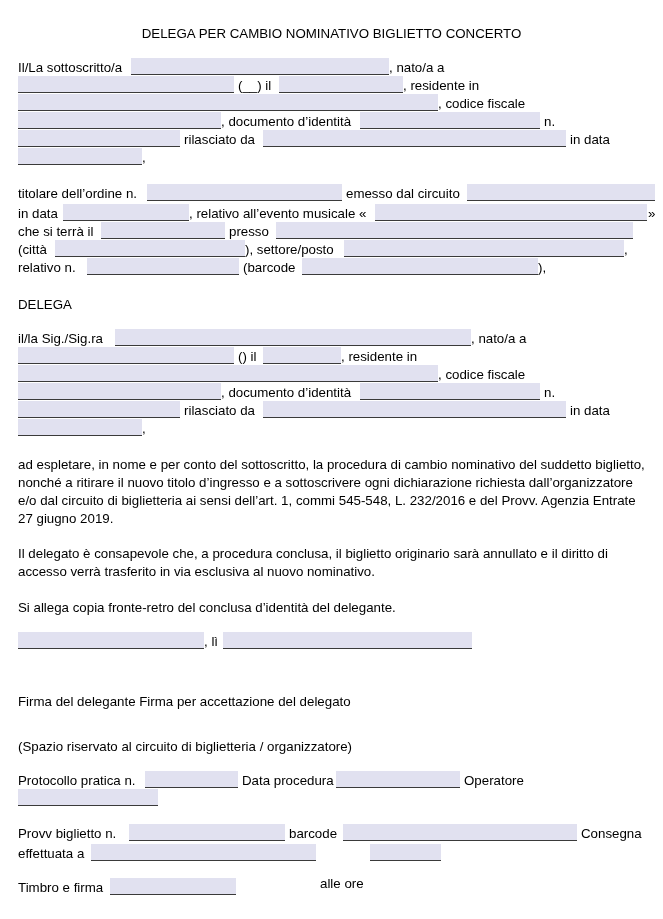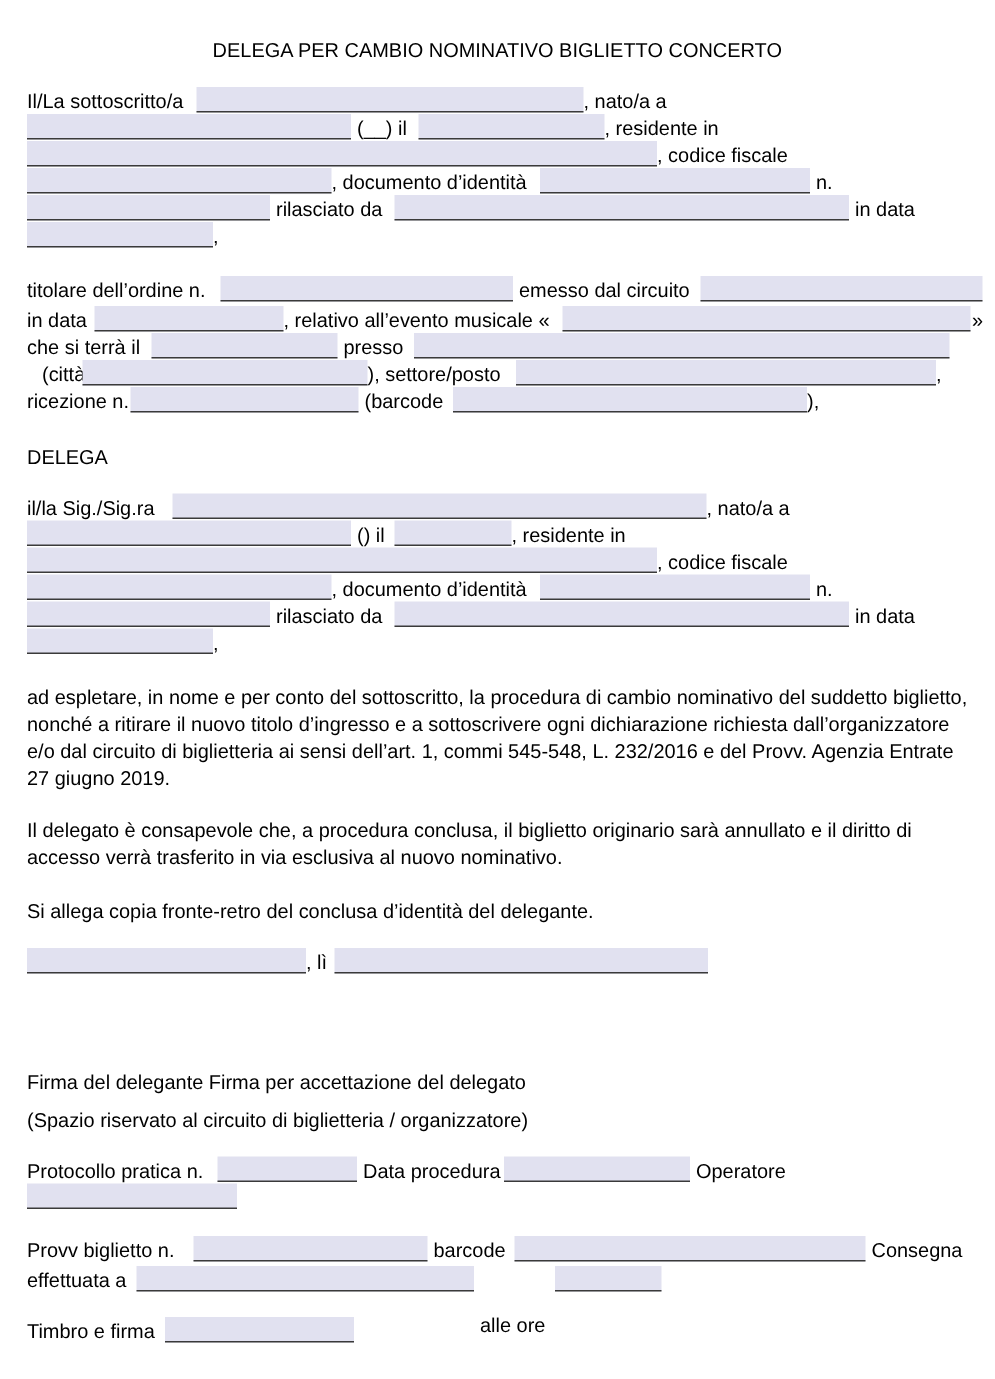--- a/index.html
+++ b/index.html
@@ -49,27 +49,27 @@
 <div class="f" style="left:63px;top:204px;width:126px"></div>
 <span class="t" style="left:189px;top:206px">, relativo all’evento musicale «</span>
 <div class="f" style="left:375px;top:204px;width:272px"></div>
 <span class="t" style="left:648px;top:206px">»</span>
 
 <span class="t" style="left:18px;top:224px">che si terrà il</span>
 <div class="f" style="left:101px;top:222px;width:124px"></div>
 <span class="t" style="left:229px;top:224px">presso</span>
 <div class="f" style="left:276px;top:222px;width:357px"></div>
 
-<span class="t" style="left:28px;top:242px">(città</span>
+<span class="t" style="left:18px;top:242px">(città</span>
 <div class="f" style="left:55px;top:240px;width:190px"></div>
 <span class="t" style="left:245px;top:242px">), settore/posto</span>
 <div class="f" style="left:344px;top:240px;width:280px"></div>
 <span class="t" style="left:624px;top:242px">,</span>
 
-<span class="t" style="left:18px;top:260px">ricezione n.</span>
+<span class="t" style="left:18px;top:260px">relativo n.</span>
 <div class="f" style="left:87px;top:258px;width:152px"></div>
 <span class="t" style="left:243px;top:260px">(barcode</span>
 <div class="f" style="left:302px;top:258px;width:236px"></div>
 <span class="t" style="left:538px;top:260px">),</span>
 
 <span class="t" style="left:18px;top:297px">DELEGA</span>
 
 <span class="t" style="left:18px;top:331px">il/la Sig./Sig.ra</span>
 <div class="f" style="left:115px;top:329px;width:356px"></div>
 <span class="t" style="left:471px;top:331px">, nato/a a</span>
@@ -96,21 +96,21 @@
 <span class="t" style="left:142px;top:421px">,</span>
 
 <div class="para" style="top:456px">ad espletare, in nome e per conto del sottoscritto, la procedura di cambio nominativo del suddetto biglietto, nonché a ritirare il nuovo titolo d’ingresso e a sottoscrivere ogni dichiarazione richiesta dall’organizzatore e/o dal circuito di biglietteria ai sensi dell’art. 1, commi 545-548, L. 232/2016 e del Provv. Agenzia Entrate 27 giugno 2019.</div>
 <div class="para" style="top:545px">Il delegato è consapevole che, a procedura conclusa, il biglietto originario sarà annullato e il diritto di accesso verrà trasferito in via esclusiva al nuovo nominativo.</div>
 <div class="para" style="top:599px">Si allega copia fronte-retro del conclusa d’identità del delegante.</div>
 
 <div class="f" style="left:18px;top:632px;width:186px"></div>
 <span class="t" style="left:204px;top:634px">, lì</span>
 <div class="f" style="left:223px;top:632px;width:249px"></div>
 
-<span class="t" style="left:18px;top:714px">Firma del delegante Firma per accettazione del delegato</span>
+<span class="t" style="left:18px;top:694px">Firma del delegante Firma per accettazione del delegato</span>
 <span class="t" style="left:18px;top:739px">(Spazio riservato al circuito di biglietteria / organizzatore)</span>
 
 <span class="t" style="left:18px;top:773px">Protocollo pratica n.</span>
 <div class="f" style="left:145px;top:771px;width:93px"></div>
 <span class="t" style="left:242px;top:773px">Data procedura</span>
 <div class="f" style="left:336px;top:771px;width:124px"></div>
 <span class="t" style="left:464px;top:773px">Operatore</span>
 <div class="f" style="left:18px;top:789px;width:140px"></div>
 
 <span class="t" style="left:18px;top:826px">Provv biglietto n.</span>

